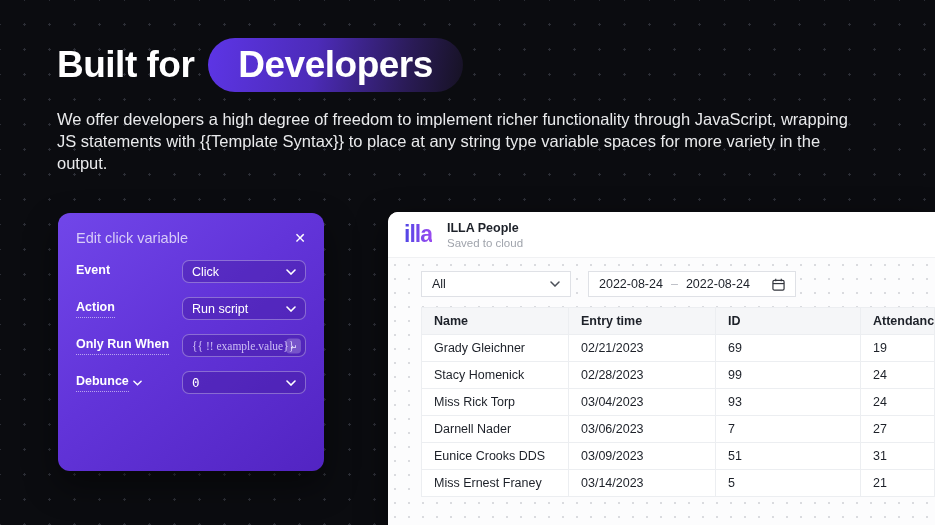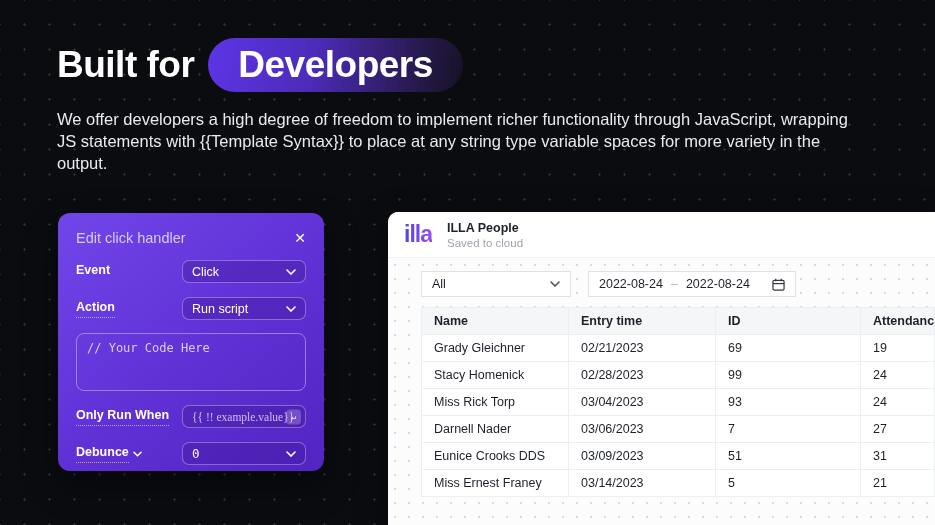--- a/index.html
+++ b/index.html
@@ -130,21 +130,21 @@
     <span class="hero-title">Built for</span>
     <span class="hero-pill">
       <span>Developers</span>
     </span>
   </div>
   <p class="hero-desc">We offer developers a high degree of freedom to implement richer functionality through JavaScript, wrapping JS statements with {{Template Syntax}} to place at any string type variable spaces for more variety in the output.</p>
 </div>
 
 <div class="modal">
   <div class="modal-head">
-    <span class="modal-title">Edit click handler</span>
+    <span class="modal-title">Edit click variable</span>
     <span class="modal-close">✕</span>
   </div>
 
   <div class="field-row">
     <span class="field-label">
       <span class="lbl-text">Event</span>
     </span>
     <div class="ctrl">
       <span class="val">Click</span>
       <svg class="chev" width="10" height="6" viewBox="0 0 10 6">
@@ -158,21 +158,20 @@
       <span class="lbl-text">Action</span>
     </span>
     <div class="ctrl">
       <span class="val">Run script</span>
       <svg class="chev" width="10" height="6" viewBox="0 0 10 6">
           <polyline points="1,1 5,5 9,1" fill="none" stroke="#fff" stroke-width="1.6" stroke-linecap="round"></polyline>
         </svg>
     </div>
   </div>
 
-  <div class="code-area">// Your Code Here</div>
 
   <div class="field-row">
     <span class="field-label dotted">
       <span class="lbl-text">Only Run When</span>
     </span>
     <div class="ctrl expr-ctrl">
       <span class="val mono">{{ !! example.value}}</span>
       <span class="js-badge">↵</span>
     </div>
   </div>

